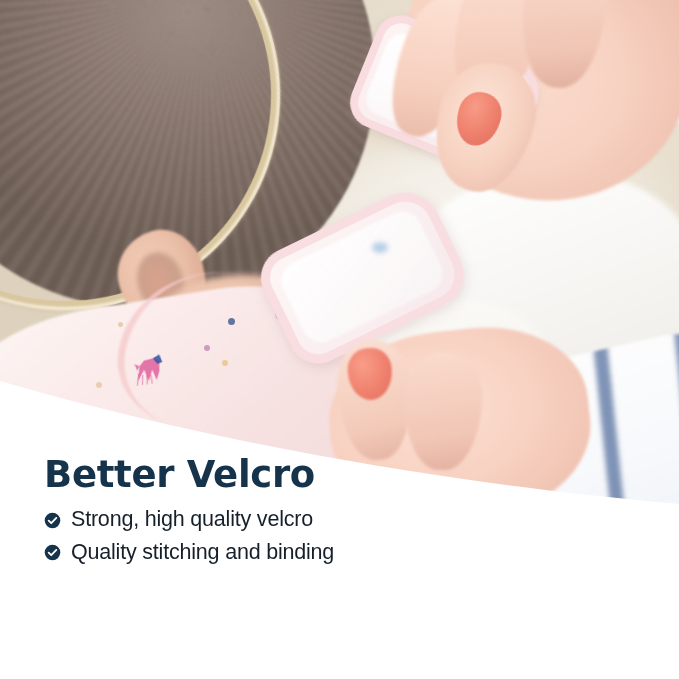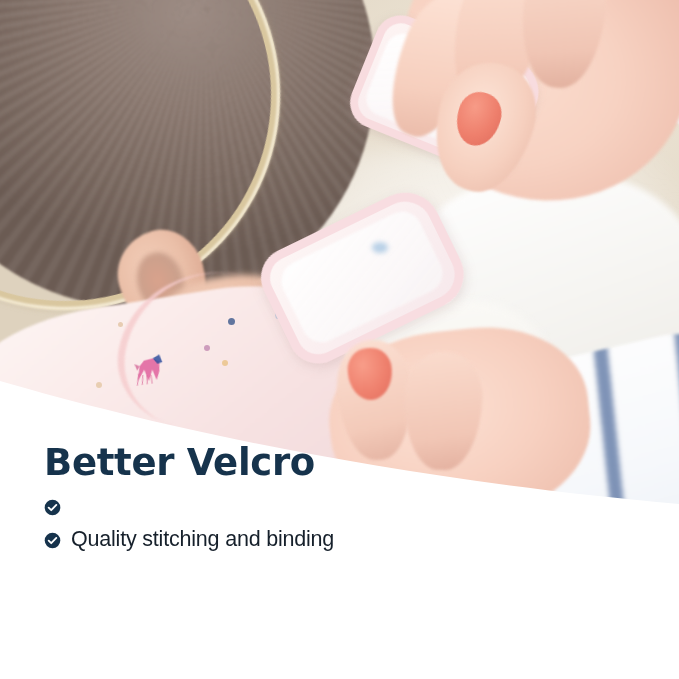--- a/index.html
+++ b/index.html
@@ -370,21 +370,21 @@
     top: 0;
     width: 679px;
     height: 679px;
     pointer-events: none;
   }
 
   
   .content {
     position: absolute;
     left: 44px;
-    top: 443px;
+    top: 455px;
     width: 600px;
   }
   .headline {
     margin: 0 0 13px 0;
     font-family: "DejaVu Sans", sans-serif;
     font-size: 37px;
     font-weight: bold;
     letter-spacing: -0.3px;
     color: #16334c;
     line-height: 1.06;
@@ -490,20 +490,21 @@
 
     <h1 class="headline">Better Velcro</h1>
 
     <ul class="bullets">
 
       <li class="bullet">
         <svg class="check-icon" viewBox="0 0 24 24">
           <circle cx="12" cy="12" r="11" fill="#16334c"></circle>
           <path d="M6.6 12.3 L10.2 15.8 L17.4 8.4" fill="none" stroke="#ffffff" stroke-width="2.6" stroke-linecap="round" stroke-linejoin="round"></path>
         </svg>
+        <span class="bullet-text">Strong, high quality velcro</span>
       </li>
 
       <li class="bullet">
         <svg class="check-icon" viewBox="0 0 24 24">
           <circle cx="12" cy="12" r="11" fill="#16334c"></circle>
           <path d="M6.6 12.3 L10.2 15.8 L17.4 8.4" fill="none" stroke="#ffffff" stroke-width="2.6" stroke-linecap="round" stroke-linejoin="round"></path>
         </svg>
         <span class="bullet-text">Quality stitching and binding</span>
       </li>
 

